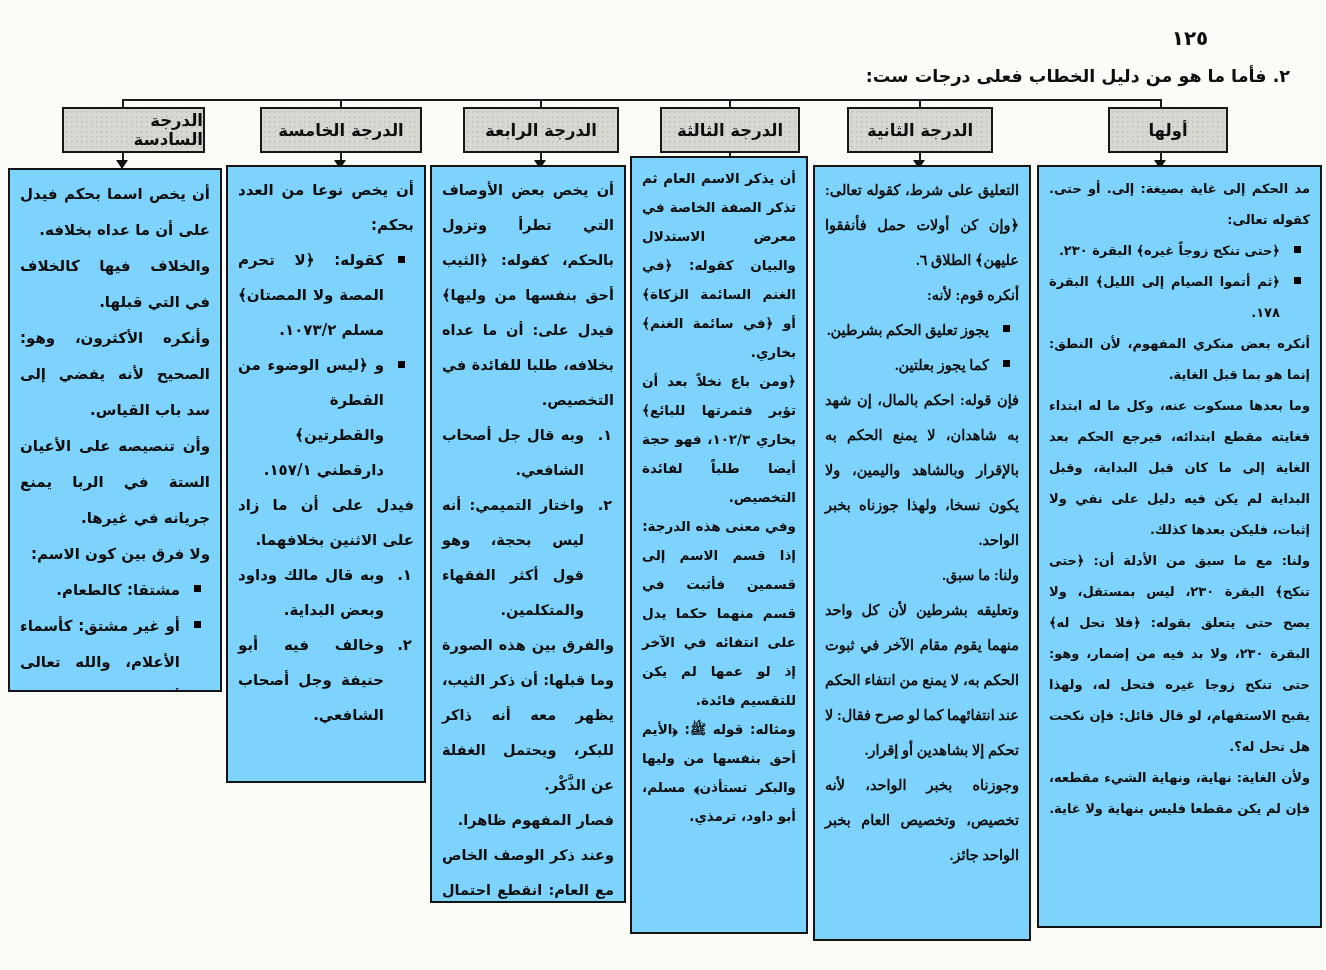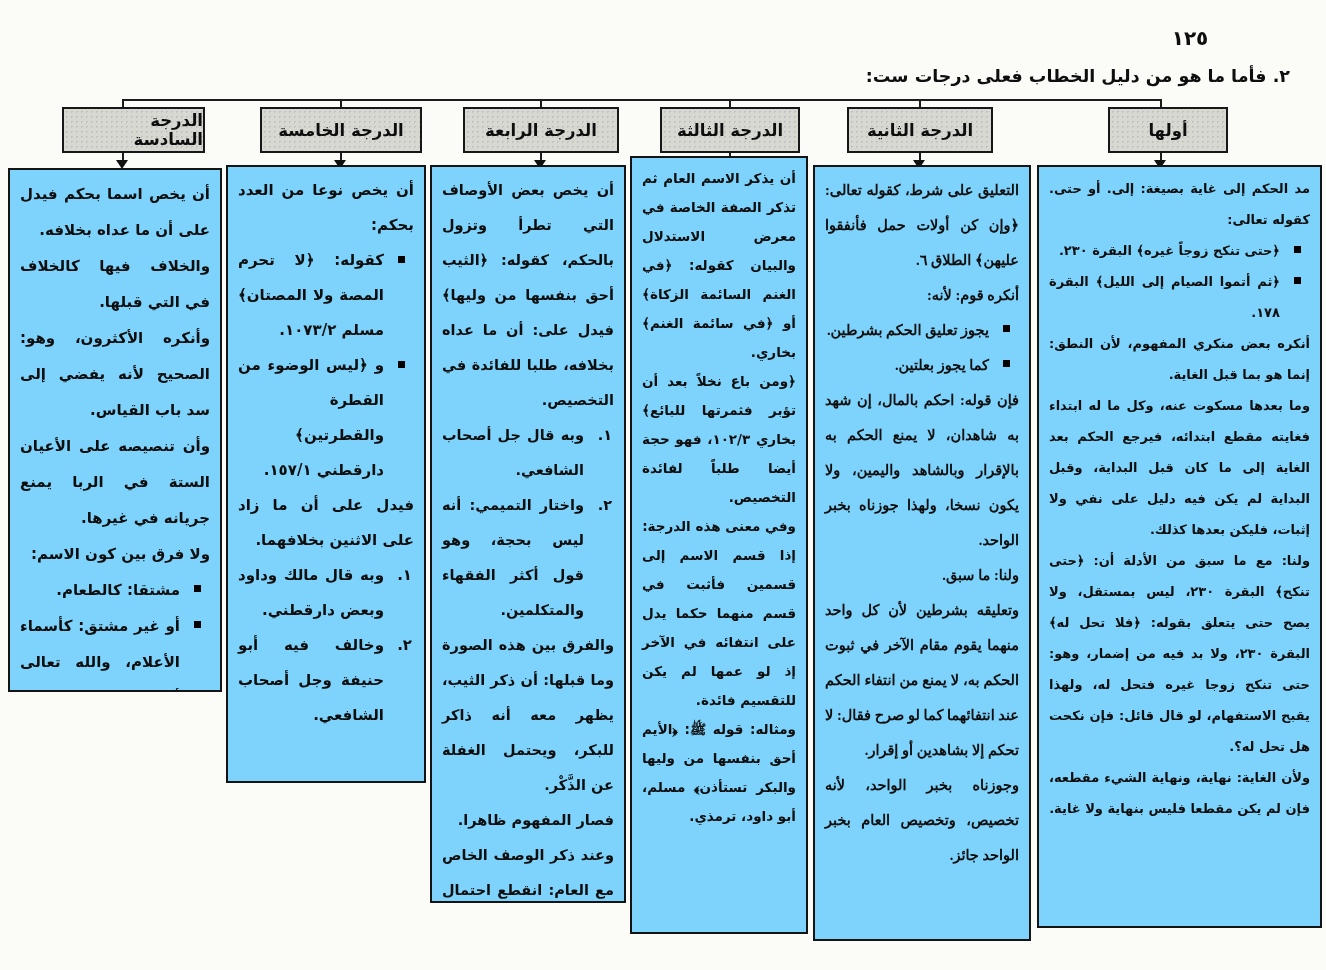--- a/index.html
+++ b/index.html
@@ -149,21 +149,21 @@
       <span class="sq"></span>
       <span>كقوله: ﴿لا تحرم المصة ولا المصتان﴾ مسلم ١٠٧٣/٢.</span>
     </div>
     <div class="bullet">
       <span class="sq"></span>
       <span>و ﴿ليس الوضوء من القطرة والقطرتين﴾ دارقطني ١٥٧/١.</span>
     </div>
     <div class="para">فيدل على أن ما زاد على الاثنين بخلافهما.</div>
     <div class="numbered">
       <span class="num">١.</span>
-      <span>وبه قال مالك وداود وبعض دارقطني.</span>
+      <span>وبه قال مالك وداود وبعض البداية.</span>
     </div>
     <div class="numbered">
       <span class="num">٢.</span>
       <span>وخالف فيه أبو حنيفة وجل أصحاب الشافعي.</span>
     </div>
 
   </div>
 
   <div class="col c5">
     <div class="para">أن يخص اسما بحكم فيدل على أن ما عداه بخلافه.</div>

